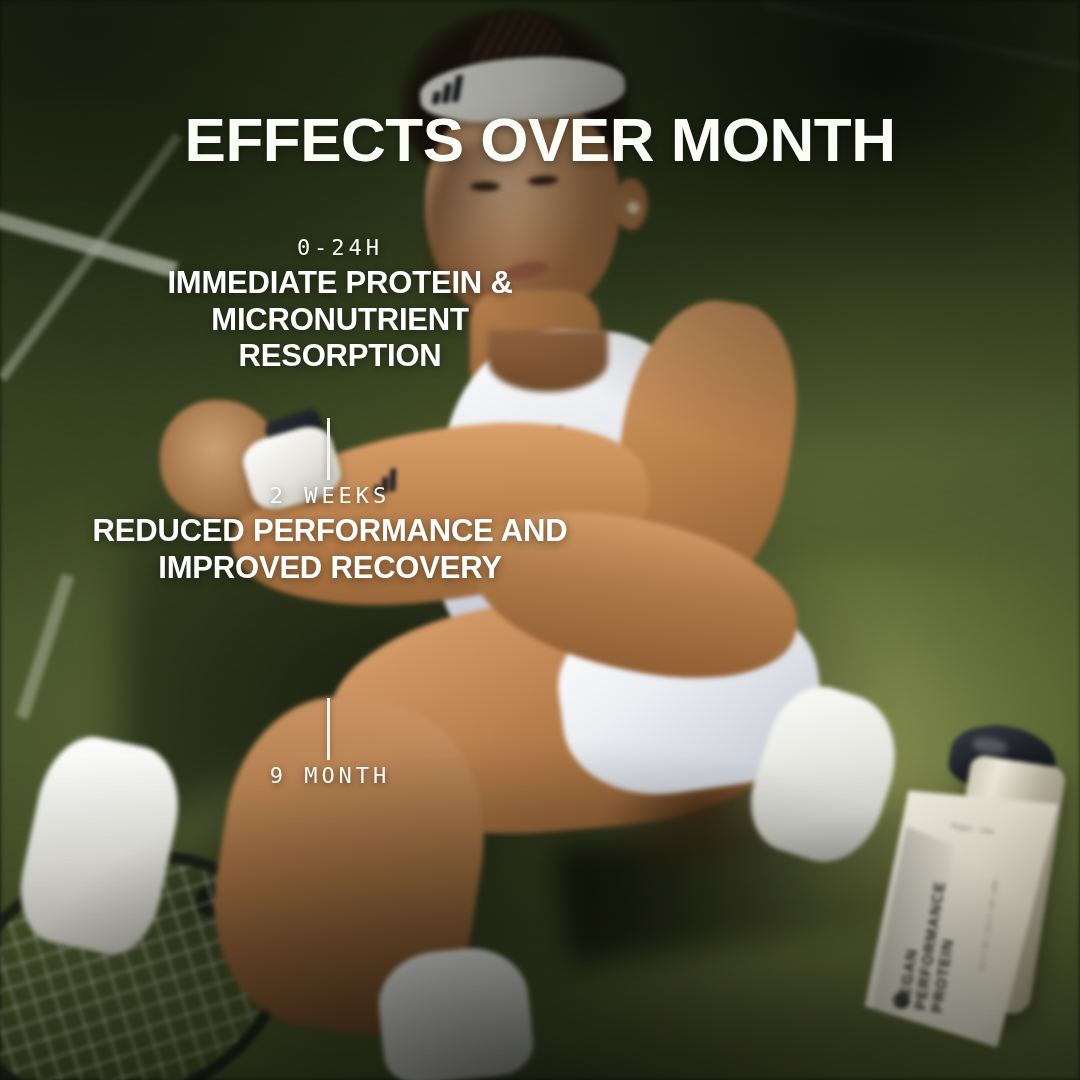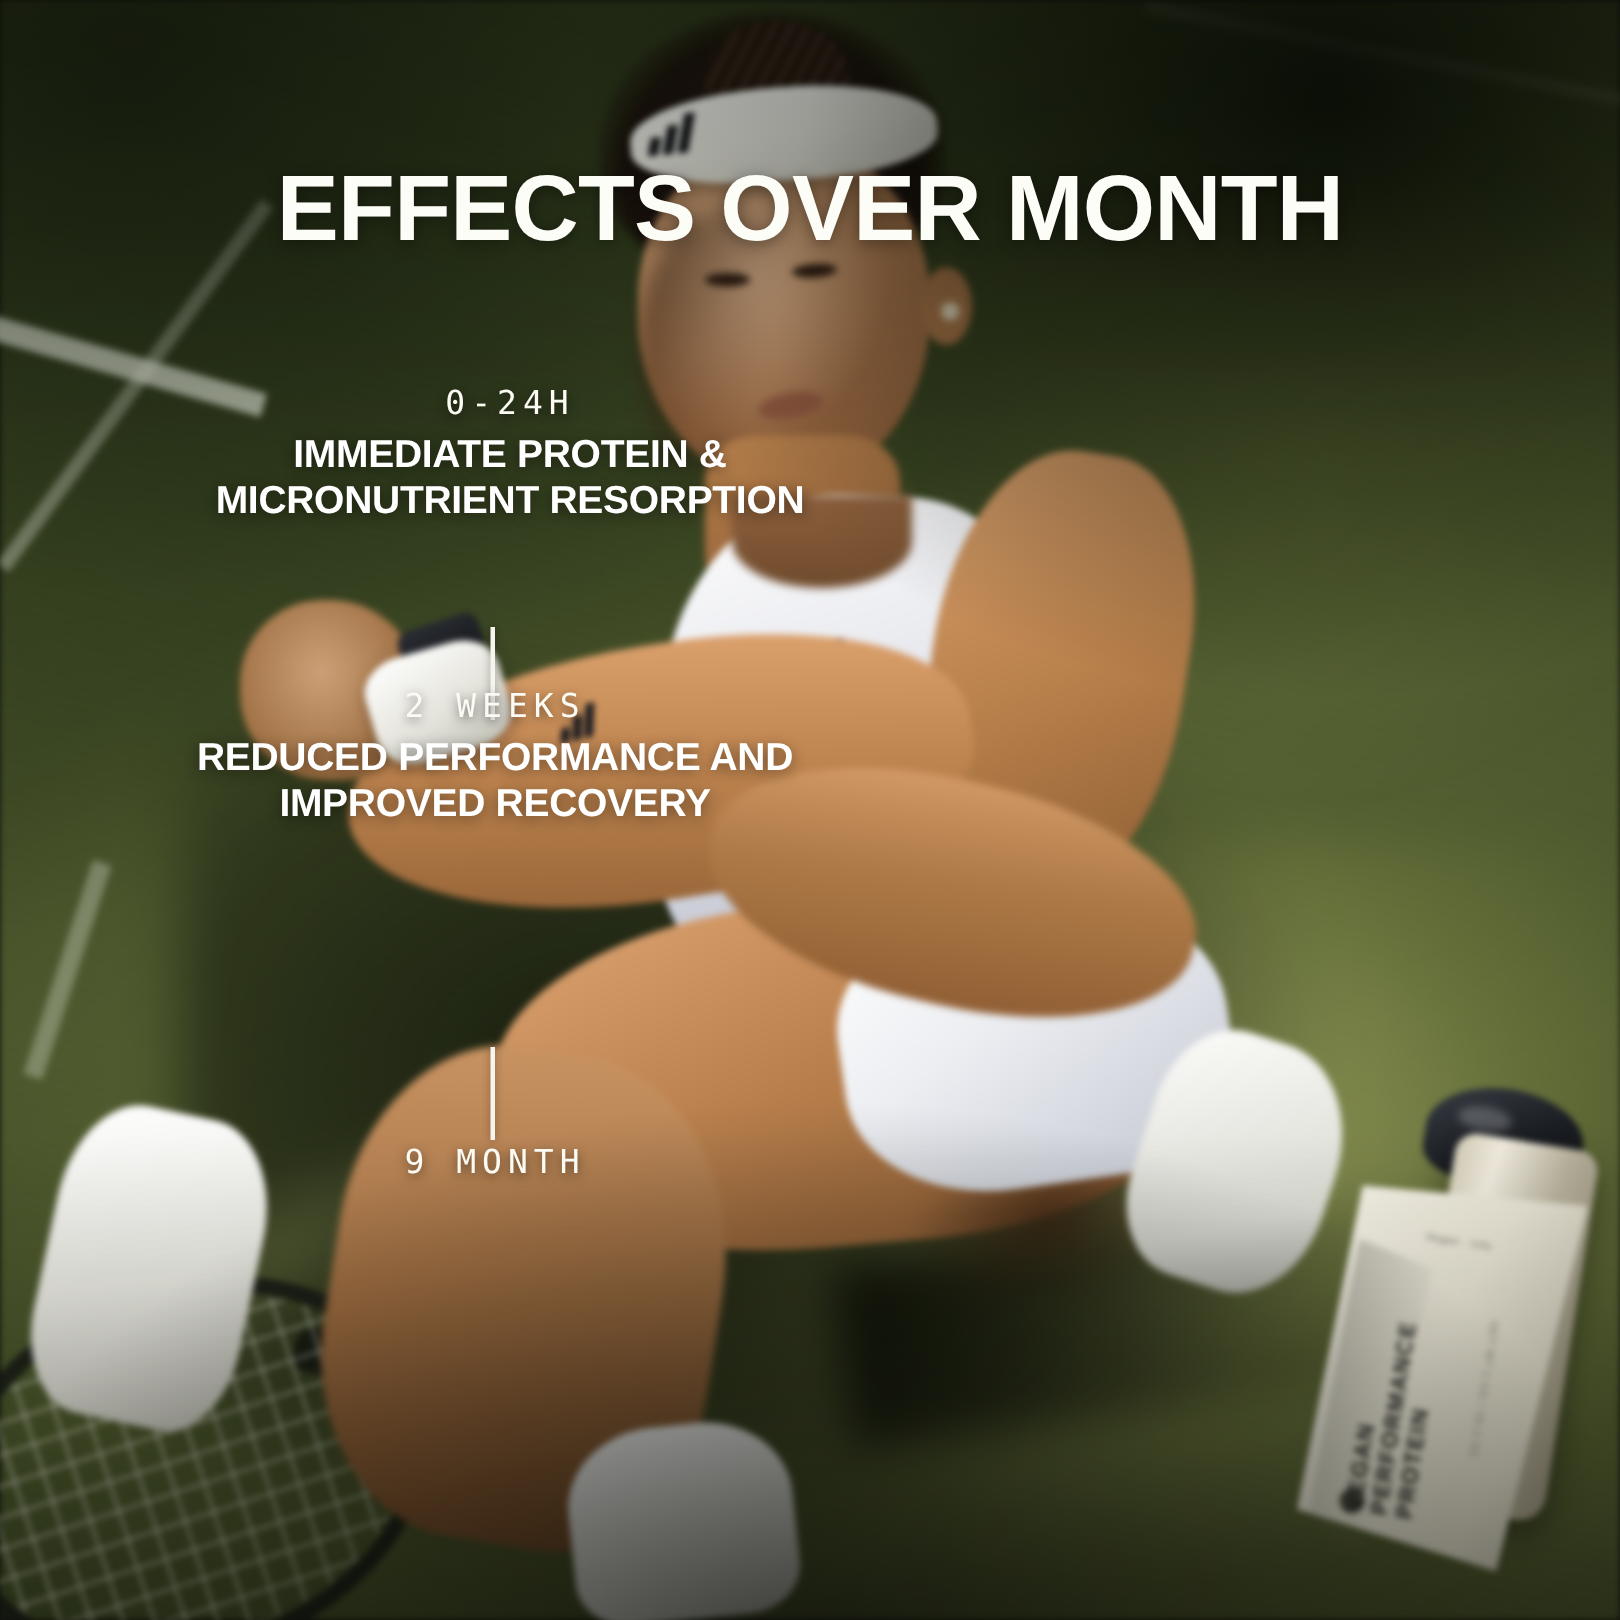--- a/index.html
+++ b/index.html
@@ -332,34 +332,34 @@
     letter-spacing:-0.5px;
     color:#fdfdf7;
     text-shadow:0 2px 10px rgba(0,0,0,.38);
     white-space:nowrap;
   }
 
   .timeline{
     position:absolute; left:0; top:0; width:660px;
   }
   .block{ position:absolute; width:660px; text-align:center; }
-  .b1{ top:257px;padding-left:20px; }
-  .b2{ top:459px; }
+  .b1{ top:235px;padding-left:20px; }
+  .b2{ top:483px; }
   .b3{ top:763px; }
 
   .stage-label{
     font-family:"DejaVu Sans Mono", monospace;
     font-size:22px; font-weight:400;
     letter-spacing:4px;
     color:#fbfbf4;
     text-shadow:0 2px 7px rgba(0,0,0,.5);
     margin-bottom:5px;
   }
   .stage-desc{
-    font-size:26px; font-weight:700;
+    font-size:31px; font-weight:700;
     line-height:1.18;
     letter-spacing:-0.2px;
     color:#ffffff;
     text-shadow:0 2px 9px rgba(0,0,0,.45);
     padding:0 90px;
   }
 
   .divider{
     position:absolute; left:327px; width:3px;
     background:#f5f5ee;

